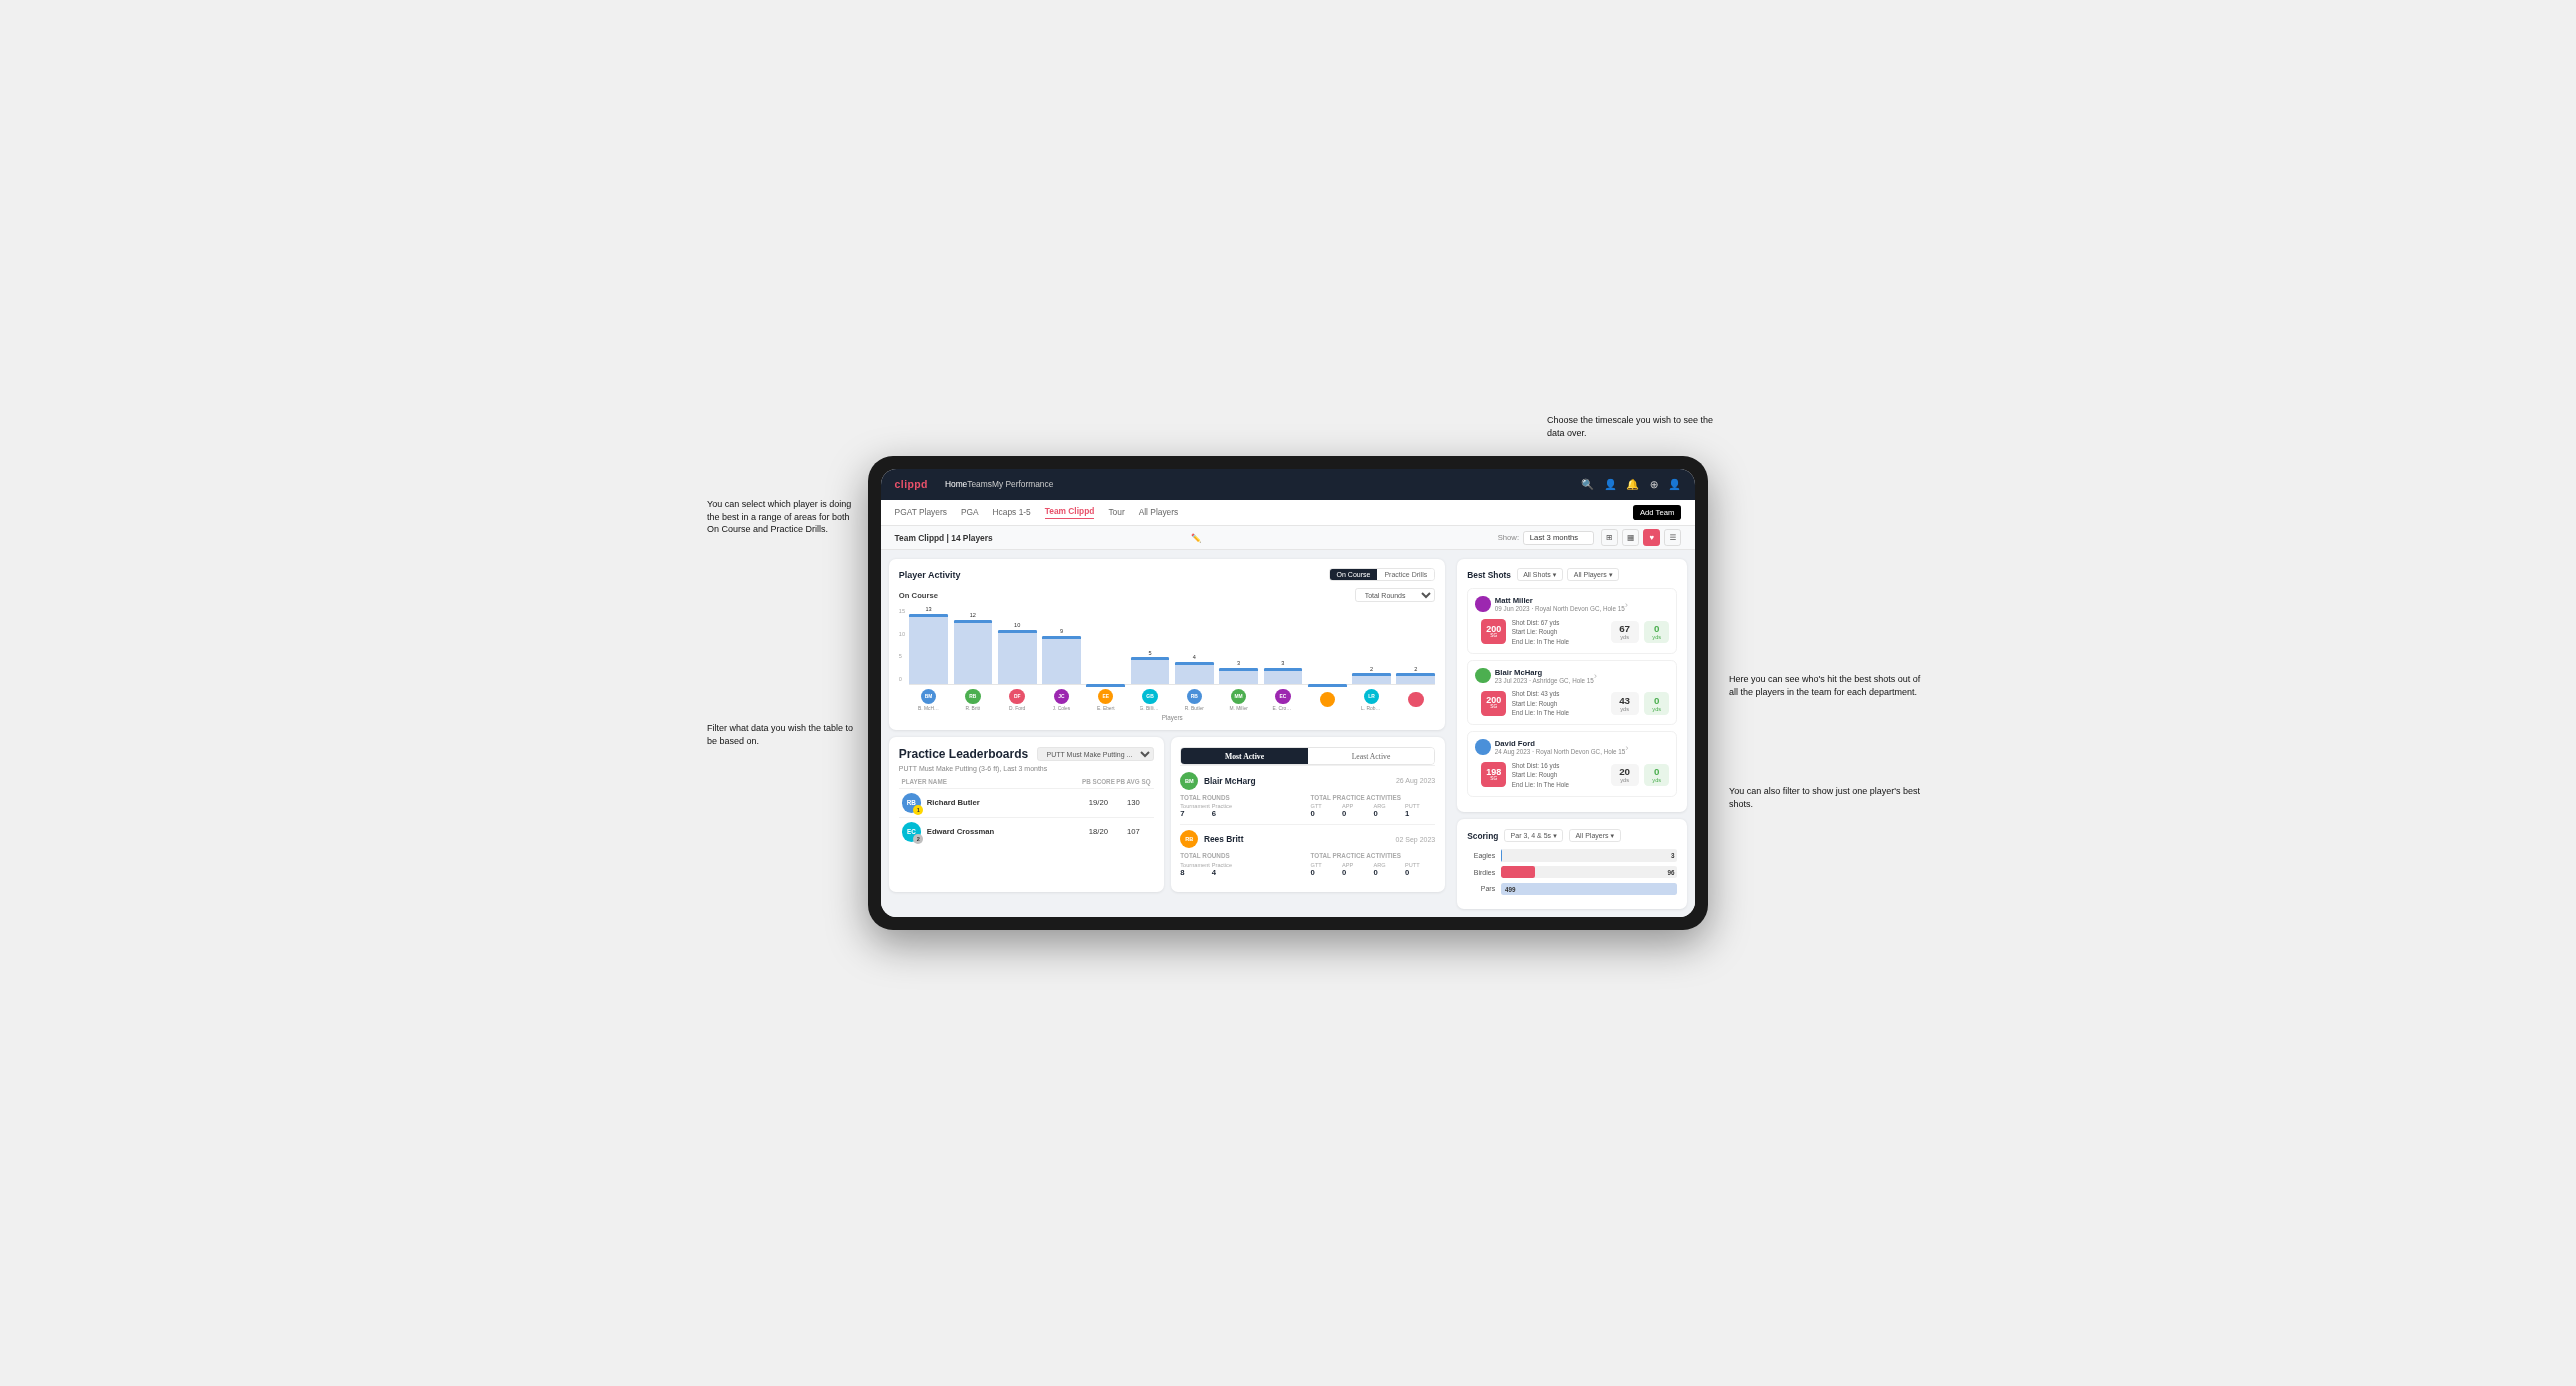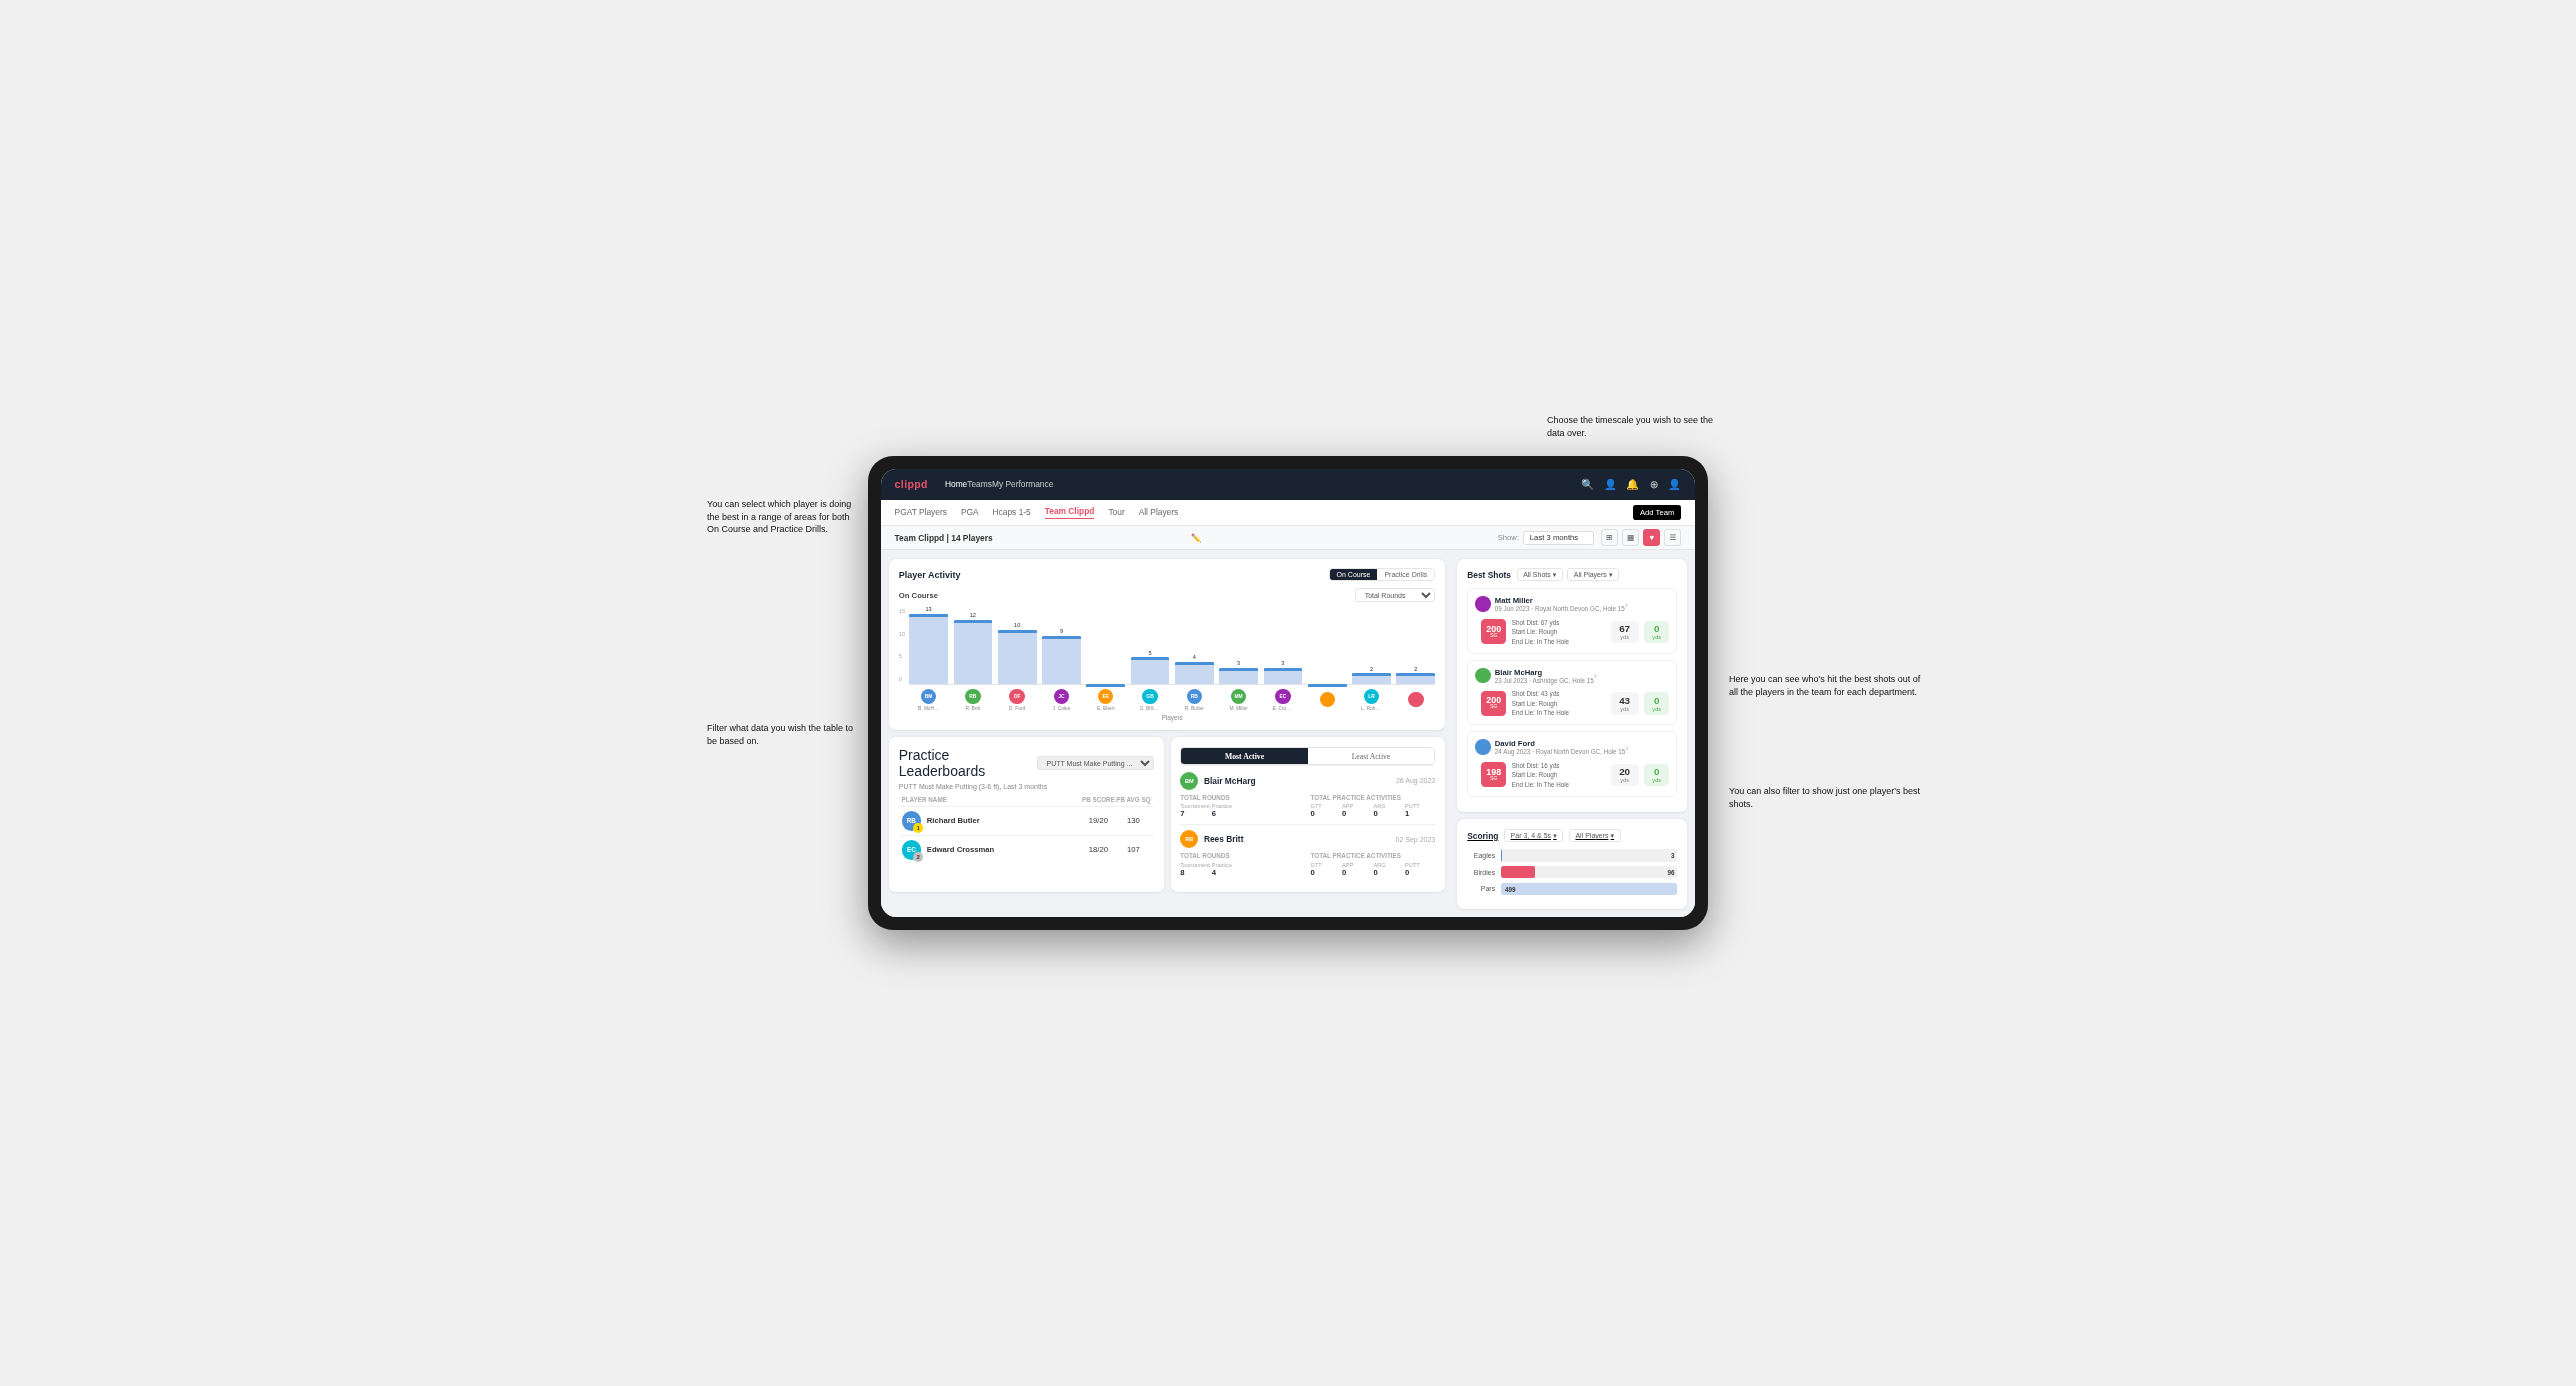--- a/index.html
+++ b/index.html
@@ -345,21 +345,21 @@
       gap: 7px;
     }
 
     
     .leaderboard-header {
       display: flex;
       align-items: center;
       justify-content: space-between;
       margin-bottom: 4.2px;
     }
-    .leaderboard-title { font-size: 14px; font-weight: 400; color: #1a2332; }
+    .leaderboard-title { font-size: 12px; font-weight: 700; color: #1a2332; }
     .leaderboard-filter {
       font-size: 7px;
       color: #555;
       border: 0.7px solid #e5e5e5;
       border-radius: 2.8px;
       padding: 1.4px 4.2px;
     }
     .leaderboard-subtitle { font-size: 7px; color: #888; margin-bottom: 5.6px; }
     .lb-cols {
       display: flex;
@@ -574,21 +574,20 @@
     }
     .shot-zero-num { font-size: 9.8px; font-weight: 700; color: #4caf50; }
     .shot-zero-unit { font-size: 5.6px; color: #4caf50; }
 
     
     .scoring-header {
       display: flex;
       align-items: center;
       gap: 5.6px;
       margin-bottom: 7px;
-      text-decoration: underline;
     }
     .scoring-title { font-size: 8.4px; font-weight: 700; color: #1a2332; }
     .scoring-bar-item {
       display: flex;
       align-items: center;
       margin-bottom: 4.2px;
       gap: 5.6px;
     }
     .scoring-label {
       width: 28px;

